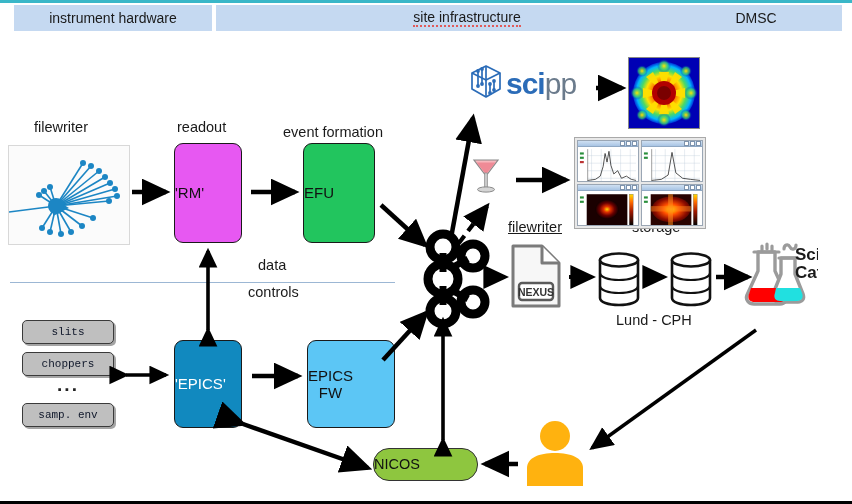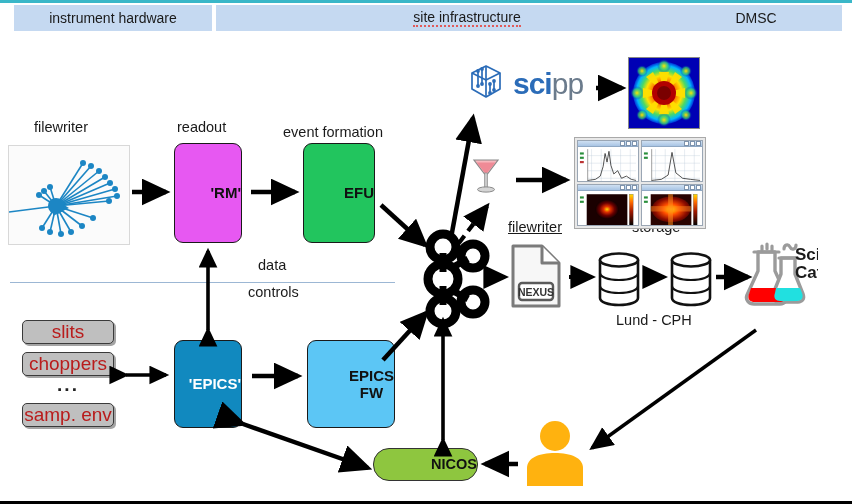--- a/index.html
+++ b/index.html
@@ -17,54 +17,54 @@
   #hdr-site{left:216px;width:502px;}
   #hdr-dmsc{left:670px;width:172px;}
   .squiggle{border-bottom:2px dotted #e05a5a;padding-bottom:0px;}
 
   
   .lbl{position:absolute;font-size:14.5px;color:#1a1a1a;white-space:nowrap;}
   .lbl.u{text-decoration:underline;text-decoration-color:#1a1a1a;margin-left:11px;}
 
   
   .box{position:absolute;border:1.6px solid #1a1a1a;border-radius:9px;
-       display:flex;align-items:center;justify-content:flex-end;
+       display:flex;align-items:center;justify-content:flex-start;
        text-align:center;font-size:15px;color:#111;line-height:1.15;
-       box-sizing:border-box;font-weight:bold;}
+       box-sizing:border-box;}
   #box-rm   {left:174px;top:143px;width:68px; height:100px;background:#e758f2;}
   #box-efu  {left:303px;top:143px;width:72px; height:100px;background:#22c55e;}
   #box-epics{left:174px;top:340px;width:68px; height:88px; background:#1189bf;color:#fff;}
   #box-efw  {left:307px;top:340px;width:88px; height:88px; background:#5cc6f5;}
   #box-nicos{left:373px;top:448px;width:105px;height:33px; background:#8ec63f;
              border:1.8px solid #333;border-radius:16px;font-size:14.5px;}
 
   
   .gbox{position:absolute;width:92px;height:24px;background:#bfbfbf;
         border:1.6px solid #3a3a3a;border-radius:5px;
         display:flex;align-items:center;justify-content:center;
-        font-size:19px;color:#b91c1c;box-shadow:2px 2px 0 rgba(90,90,90,.55);
-        box-sizing:border-box;}
+        font-size:11px;color:#0f172a;box-shadow:2px 2px 0 rgba(90,90,90,.55);
+        box-sizing:border-box;font-family:Liberation Mono, monospace;}
   #g-slits  {left:22px;top:320px;}
   #g-chop   {left:22px;top:352px;}
   #g-env    {left:22px;top:403px;}
   #g-dots{position:absolute;left:22px;top:374px;width:92px;text-align:center;
           font-size:19px;font-weight:bold;color:#222;letter-spacing:2px;}
 
   
   #detpanel{position:absolute;left:8px;top:145px;width:120px;height:98px;
             background:#fbfbfb;border:1px solid #d8d8d8;overflow:hidden;}
 
   
   #divider{position:absolute;left:10px;top:282px;width:385px;height:1px;background:#9cb7d4;}
 
   
   #arrows{position:absolute;left:0;top:0;width:852px;height:504px;pointer-events:none;}
 
   
-  #scipp-wrap{position:absolute;left:466px;top:62px;display:flex;align-items:center;gap:7px;}
+  #scipp-wrap{position:absolute;left:466px;top:62px;display:flex;align-items:center;}
   #scipp-txt{font-size:30px;font-weight:bold;color:#2b6cb8;letter-spacing:-1px;}
   #scipp-txt .lt{font-weight:400;color:#6b7b8c;}
 
   
   #heatmap{position:absolute;left:628px;top:57px;width:70px;height:70px;
            border:1px solid #888;overflow:hidden;background:#0000a8;}
 
   
   #mantid{position:absolute;left:470px;top:152px;width:32px;height:46px;}
 

